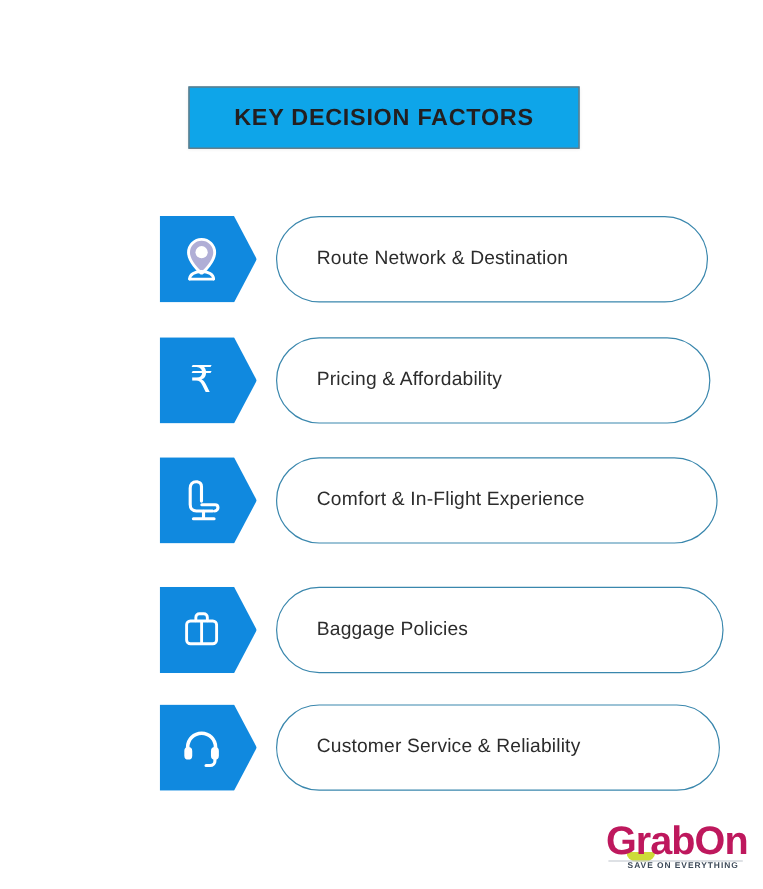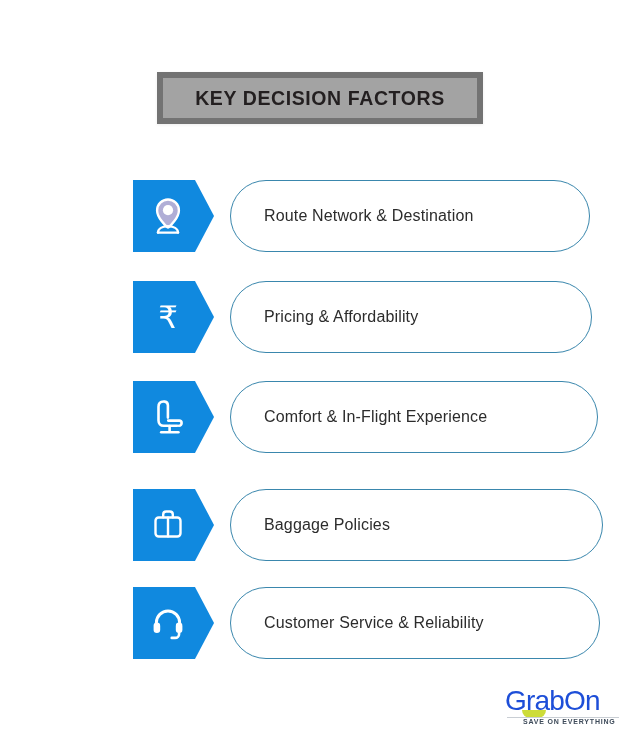--- a/index.html
+++ b/index.html
@@ -22,22 +22,22 @@
     background: #ffffff;
   }
 
   
   .title-box {
     position: absolute;
     left: 157px;
     top: 72px;
     width: 326px;
     height: 52px;
-    background: #a3a3a3;
-    border: 6px solid #737373;
+    background: #0ea5e9;
+    border: 1px solid #737373;
     box-shadow: 0 1px 3px rgba(0,0,0,0.07);
     display: flex;
     align-items: center;
     justify-content: center;
     box-sizing: border-box;
   }
   .title-text {
     font-size: 19.5px;
     font-weight: bold;
     letter-spacing: 0.6px;
@@ -115,24 +115,24 @@
     position: absolute;
     left: 505px;
     top: 686px;
     width: 116px;
     height: 42px;
   }
   .logo-word {
     position: absolute;
     left: 0;
     top: 0;
-    font-size: 28px;
-    font-weight: normal;
+    font-size: 33px;
+    font-weight: bold;
     letter-spacing: -0.8px;
-    color: #1d4ed8;
+    color: #be185d;
     line-height: 30px;
     font-family: "Liberation Sans", sans-serif;
   }
   .logo-swoosh {
     position: absolute;
     left: 17px;
     top: 24px;
     width: 24px;
     height: 8px;
     background: #cddc39;

